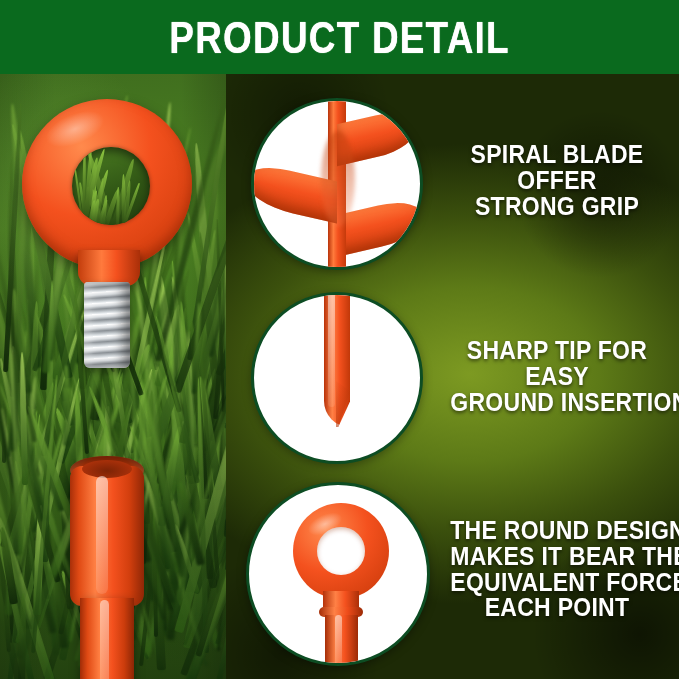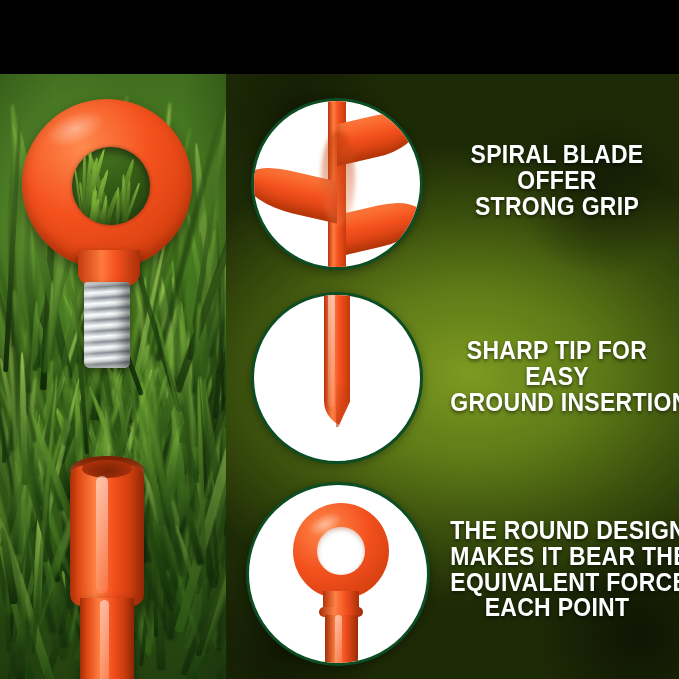--- a/index.html
+++ b/index.html
@@ -261,20 +261,23 @@
   #t1{top:68px;}
   #t2{top:264px;}
   #t3{top:444px;}
   .callout .ln{display:block;white-space:nowrap;}
 </style>
 </head>
 <body>
 
 <div id="page">
 
+  <div class="banner">
+    <div class="banner-title">PRODUCT DETAIL</div>
+  </div>
 
   <div class="body-area">
 
     <div class="green-bg"></div>
 
     <div class="photo">
       <div id="grass-layer">
           <div class="blade dark" style="left: 186.166px; width: 8.69403px; height: 226.472px; bottom: 248.452px; transform: rotate(-4.41926deg); opacity: 0.92; filter: blur(0.92px);"></div>
           <div class="blade dark" style="left: 10.0684px; width: 4.4653px; height: 183.636px; bottom: 36.2142px; transform: rotate(-1.10872deg); opacity: 0.98; filter: blur(0.74px);"></div>
           <div class="blade dark" style="left: 46.052px; width: 4.51554px; height: 133.851px; bottom: 114.797px; transform: rotate(-11.8029deg); opacity: 0.84; filter: blur(0.18px);"></div>

